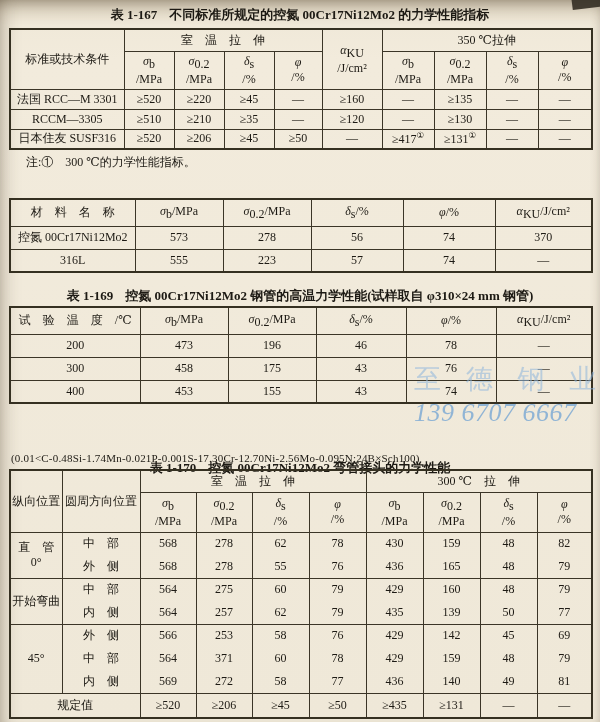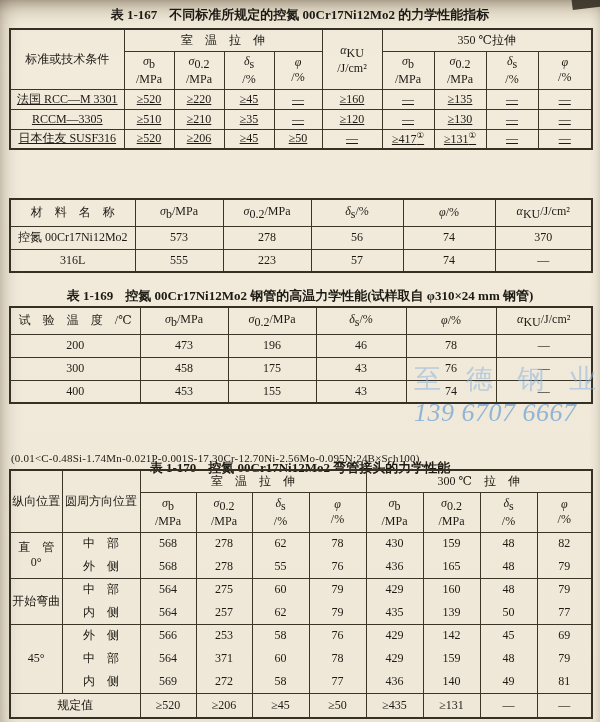--- a/index.html
+++ b/index.html
@@ -36,21 +36,21 @@
   .dtable th, .dtable td {
     border:1px solid #3b3527; font-weight:normal; text-align:center;
     vertical-align:middle; line-height:1.22; padding:0 1px; overflow:hidden;
   }
   .dtable i.gk { font-style:italic; }
   .dtable sub { font-size:12px; }
   .dtable sup { font-size:8.5px; }
 
   #t167 thead tr.hg th { height:22px; }
   #t167 thead tr.hs th { height:38px; }
-  #t167 tbody td { height:20px;text-decoration:underline; }
+  #t167 tbody td { height:20px; }
 
   #t168 thead th { height:27px;text-align:center; }
   #t168 tbody td { height:23px; }
 
   #t169 thead th { height:27px; }
   #t169 tbody td { height:23px; }
 
   #t170 thead tr.hg th { height:22px; }
   #t170 thead tr.hs th { height:40px; }
   #t170 tbody td { height:23px; border-top:none; border-bottom:none; }
@@ -136,20 +136,21 @@
           <td>≥45</td>
           <td>≥50</td>
           <td>—</td>
           <td>≥417<sup>①</sup></td>
           <td>≥131<sup>①</sup></td>
           <td>—</td>
           <td>—</td>
         </tr>
       </tbody>
     </table>
+  <div class="note" style="top:154px">注:①　300 ℃的力学性能指标。</div>
 
   <table class="dtable" id="t168" style="top:198px">
       <colgroup>
         <col style="width:125px">
         <col style="width:88px">
         <col style="width:88px">
         <col style="width:92px">
         <col style="width:92px">
         <col style="width:97px">
       </colgroup>

